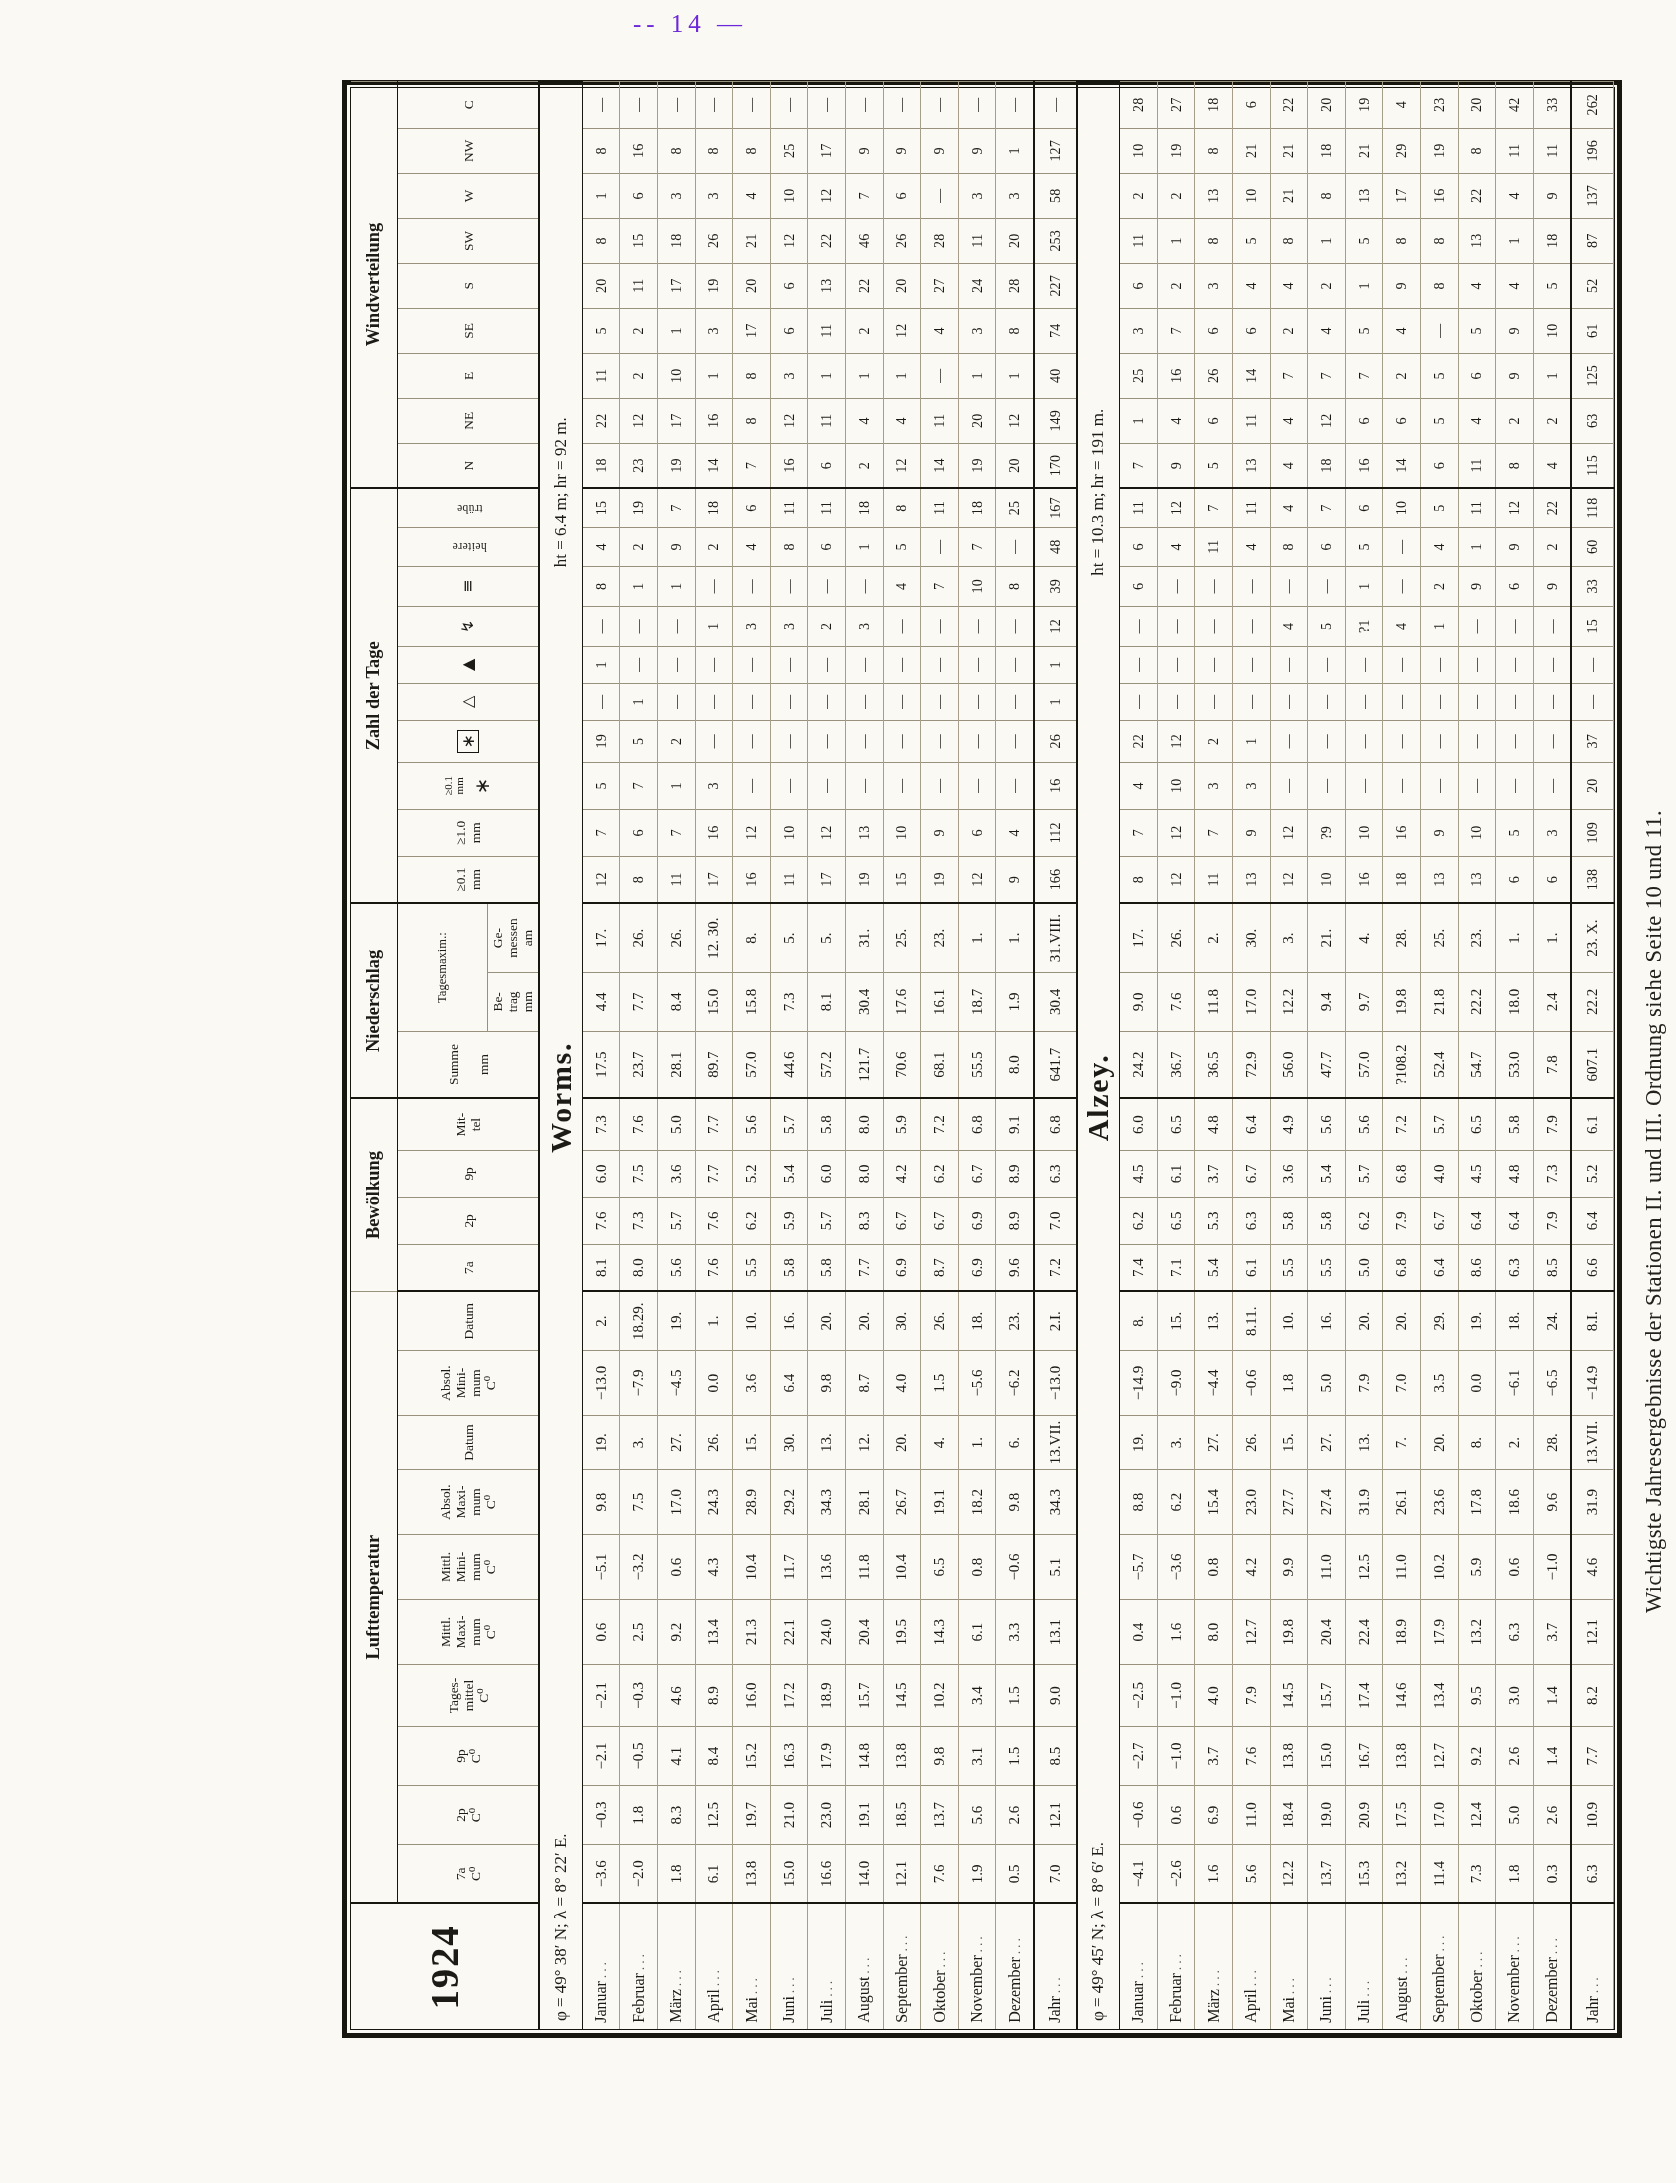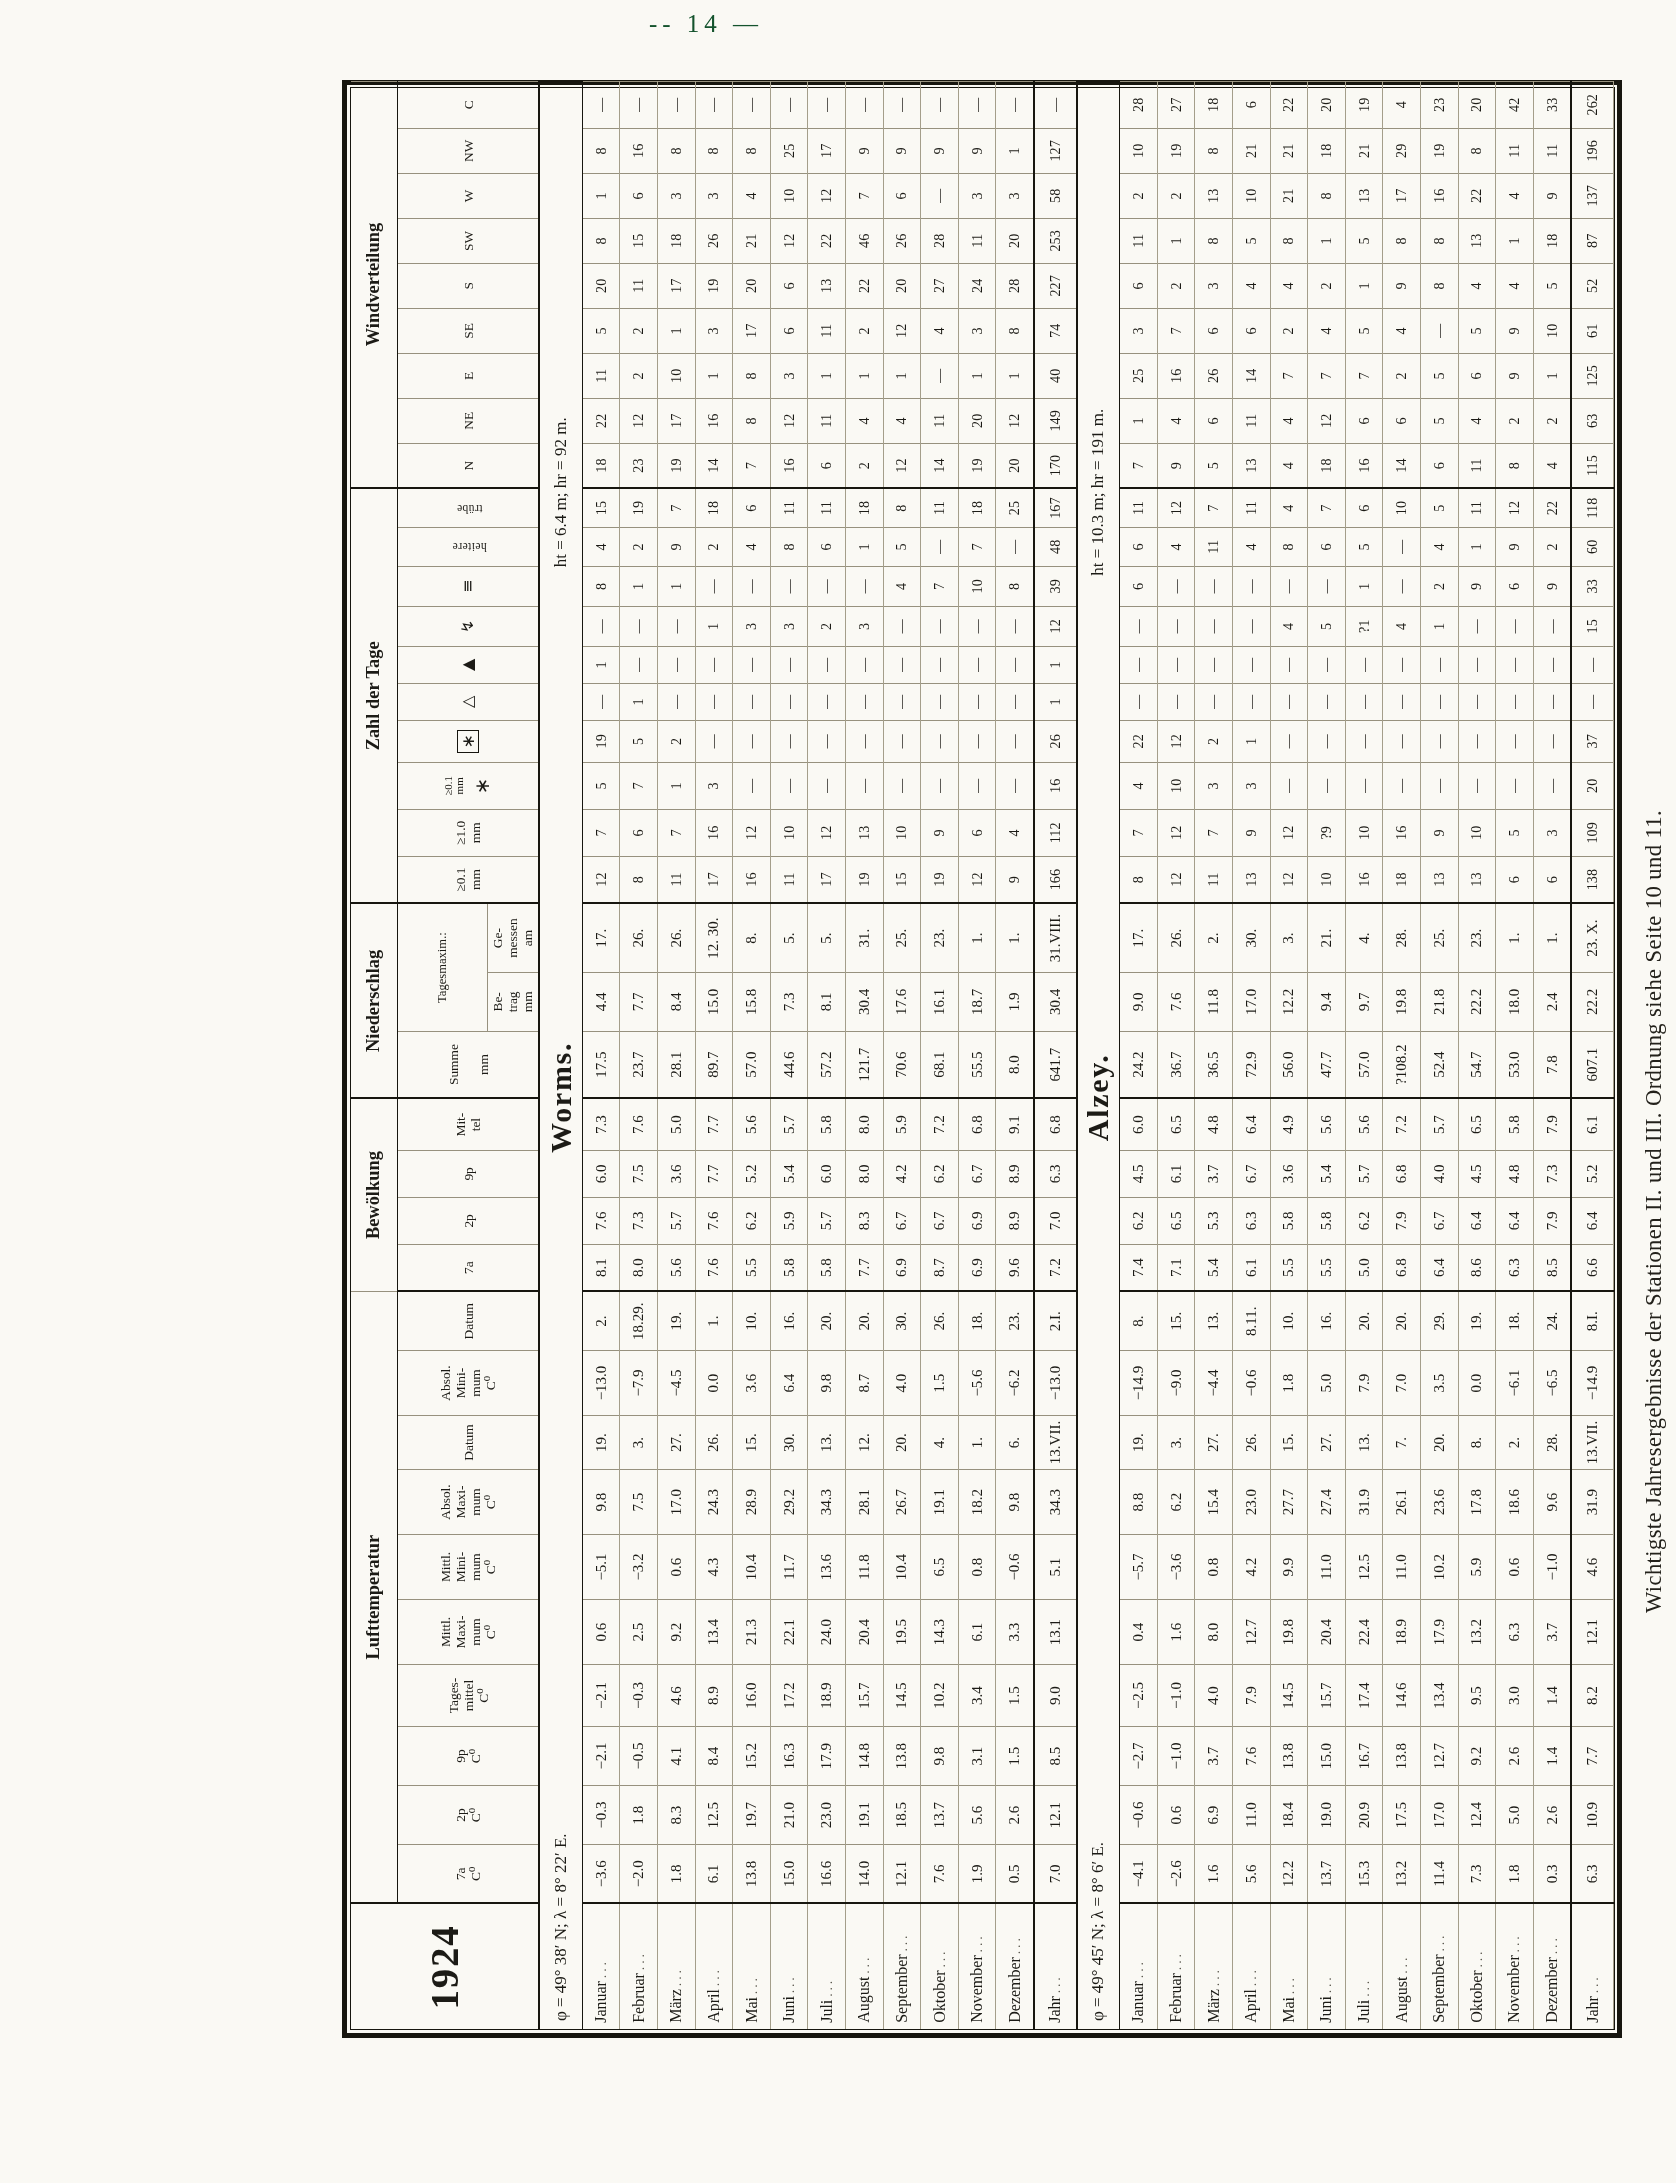--- a/index.html
+++ b/index.html
@@ -1,19 +1,19 @@
 <!DOCTYPE html>
 <html style="font-size:13.4px"><head>
 <meta charset="utf-8">
 <style>
   html,body{margin:0;padding:0;background:#e8e6df;}
   .sheet{position:relative;width:1676px;height:2183px;background:#faf9f4;overflow:hidden;
          font-family:"Liberation Serif","DejaVu Serif",serif;color:#1c1b16;}
   .pagenum{position:absolute;top:10px;left:0;width:1380px;text-align:center;
-           font-size:25px;letter-spacing:5px;color:#14532d;padding-left:16px;}
+           font-size:25px;letter-spacing:5px;color:#6d28d9;}
   
   .rot{position:absolute;left:342px;top:2038px;width:1953px;height:1232px;
        transform:rotate(-90deg);transform-origin:0 0;}
   .frame{width:1948px;border:5.9px solid #17160f;background:#faf9f4;}
   .frame-inner{border:1.7px solid #17160f;margin:2.5px;padding:0;}
   table{border-collapse:collapse;table-layout:fixed;width:1928px;}
   th,td{border-right:0.8px solid #97917e;border-bottom:0.8px solid #a49e8a;
         text-align:center;vertical-align:middle;padding:0.8px 1.7px;overflow:hidden;
         font-weight:normal;white-space:pre-line;}
   thead th{font-size:13.4px;line-height:1.12;}

